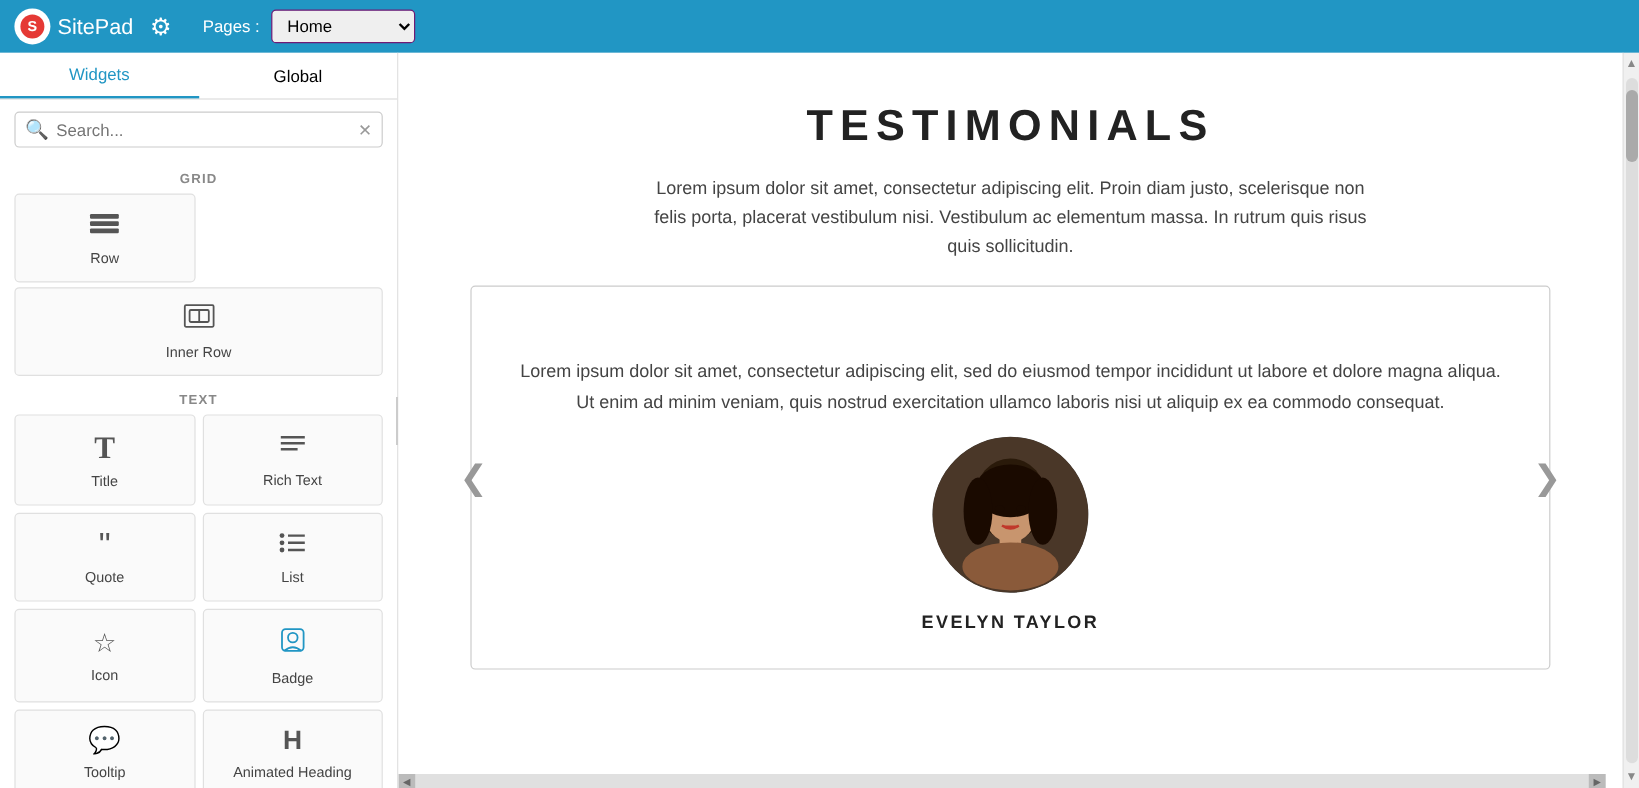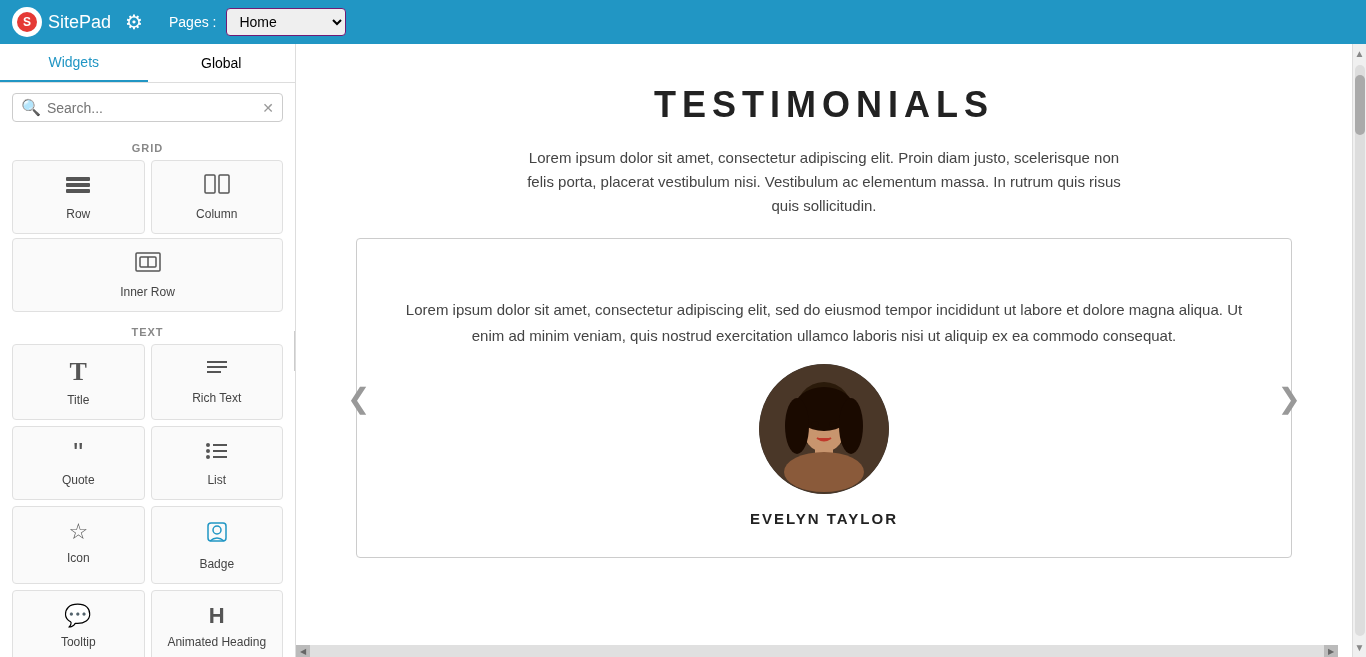--- a/index.html
+++ b/index.html
@@ -87,21 +87,21 @@
     }
 
     
     .main-layout {
       display: flex;
       height: 613px;
     }
 
     
     .sidebar {
-      width: 296px;
+      width: 332px;
       background: #fff;
       border-right: 1px solid #ddd;
       display: flex;
       flex-direction: column;
       overflow: hidden;
       position: relative;
     }
     .sidebar-tabs {
       display: flex;
       border-bottom: 1px solid #ddd;
@@ -159,21 +159,21 @@
       display: grid;
       grid-template-columns: 1fr 1fr;
       gap: 6px;
       padding: 0 12px;
       margin-bottom: 4px;
     }
     .widget-item {
       display: flex;
       flex-direction: column;
       align-items: center;
-      justify-content: flex-start;
+      justify-content: center;
       border: 1px solid #e0e0e0;
       border-radius: 4px;
       padding: 12px 8px;
       cursor: pointer;
       gap: 6px;
       background: #fafafa;
     }
     .widget-icon {
       font-size: 22px;
       color: #444;
@@ -370,29 +370,20 @@
       <div class="widget-grid">
         <div class="widget-item">
           <span class="widget-icon">
             <svg width="28" height="22" viewBox="0 0 28 22">
               <rect x="2" y="4" width="24" height="4" rx="1" fill="#555"></rect>
               <rect x="2" y="10" width="24" height="4" rx="1" fill="#555"></rect>
               <rect x="2" y="16" width="24" height="4" rx="1" fill="#555"></rect>
             </svg>
           </span>
           <span class="widget-label">Row</span>
-        </div>
-        <div class="widget-item">
-          <span class="widget-icon">
-            <svg width="28" height="22" viewBox="0 0 28 22">
-              <rect x="2" y="2" width="10" height="18" rx="1" fill="none" stroke="#555" stroke-width="1.5"></rect>
-              <rect x="16" y="2" width="10" height="18" rx="1" fill="none" stroke="#555" stroke-width="1.5"></rect>
-            </svg>
-          </span>
-          <span class="widget-label">Column</span>
         </div>
       </div>
       <div class="widget-grid" style="grid-template-columns:1fr;">
         <div class="widget-item">
           <span class="widget-icon">
             <svg width="28" height="22" viewBox="0 0 28 22">
               <rect x="2" y="2" width="24" height="18" rx="1" fill="none" stroke="#555" stroke-width="1.5"></rect>
               <rect x="6" y="6" width="16" height="10" rx="1" fill="none" stroke="#555" stroke-width="1.5"></rect>
               <line x1="14" y1="6" x2="14" y2="16" stroke="#555" stroke-width="1.5"></line>
             </svg>

